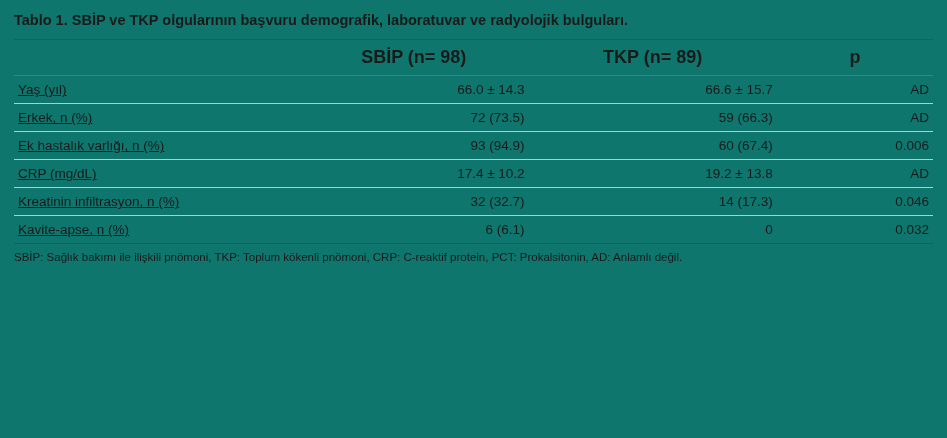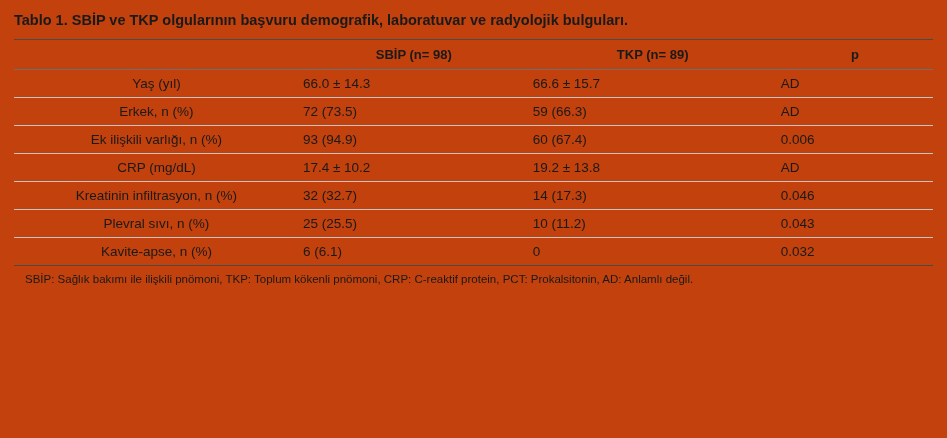--- a/index.html
+++ b/index.html
@@ -7,71 +7,72 @@
     padding: 0;
     background: #ffffff;
   }
   body {
     font-family: "Liberation Sans", sans-serif;
   }
   .table-wrap {
     width: 947px;
     height: 438px;
     box-sizing: border-box;
-    background: #c2410c;
+    background: #0f766e;
     padding: 0;
     position: relative;
     overflow: hidden;
   }
   .caption {
     font-size: 14.5px;
     font-weight: bold;
     color: #1a1a1a;
     padding: 12px 14px 10px 14px;
     line-height: 1.2;
   }
   table {
     border-collapse: collapse;
     width: calc(100% - 28px);
     margin: 0 14px;
     table-layout: fixed;
   }
   thead th {
-    font-size: 13px;
+    font-size: 18px;
     font-weight: bold;
     color: #1a1a1a;
     padding: 7px 4px 7px 4px;
     text-align: center;
     border-top: 1.6px solid #4a4a4a;
     border-bottom: 1.2px solid #6e6e6e;
   }
   thead th.col-label {
     text-align: left;
   }
   tbody td {
     font-size: 13.5px;
     color: #1a1a1a;
     padding: 6px 4px 6px 4px;
-    text-align: left;
+    text-align: right;
     border-bottom: 1px solid #c4c4c4;
   }
   tbody tr:last-child td {
     border-bottom: 1.6px solid #4a4a4a;
   }
   tbody td.col-label {
-    text-align: center;
+    text-align: left;
+    text-decoration: underline;
   }
   col.c1 { width: 31%; }
   col.c2 { width: 25%; }
   col.c3 { width: 27%; }
   col.c4 { width: 17%; }
   .footnote {
     font-size: 11.5px;
     color: #1a1a1a;
-    padding: 6px 14px 10px 25px;
+    padding: 6px 14px 10px 14px;
     line-height: 1.25;
   }
   sup {
     font-size: 9px;
     vertical-align: super;
     line-height: 0;
   }
 </style>
 </head>
 <body>
@@ -102,44 +103,38 @@
         <td>66.6 ± 15.7</td>
         <td>AD</td>
       </tr>
       <tr>
         <td class="col-label">Erkek, n (%)</td>
         <td>72 (73.5)</td>
         <td>59 (66.3)</td>
         <td>AD</td>
       </tr>
       <tr>
-        <td class="col-label">Ek ilişkili varlığı, n (%)</td>
+        <td class="col-label">Ek hastalık varlığı, n (%)</td>
         <td>93 (94.9)</td>
         <td>60 (67.4)</td>
         <td>0.006</td>
       </tr>
       <tr>
         <td class="col-label">CRP (mg/dL)</td>
         <td>17.4 ± 10.2</td>
         <td>19.2 ± 13.8</td>
         <td>AD</td>
       </tr>
       <tr>
         <td class="col-label">Kreatinin infiltrasyon, n (%)</td>
         <td>32 (32.7)</td>
         <td>14 (17.3)</td>
         <td>0.046</td>
       </tr>
       <tr>
-        <td class="col-label">Plevral sıvı, n (%)</td>
-        <td>25 (25.5)</td>
-        <td>10 (11.2)</td>
-        <td>0.043</td>
-      </tr>
-      <tr>
         <td class="col-label">Kavite-apse, n (%)</td>
         <td>6 (6.1)</td>
         <td>0</td>
         <td>0.032</td>
       </tr>
     </tbody>
   </table>
 
   <div class="footnote">SBİP: Sağlık bakımı ile ilişkili pnömoni, TKP: Toplum kökenli pnömoni, CRP: C-reaktif protein, PCT: Prokalsitonin, AD: Anlamlı değil.</div>
 

